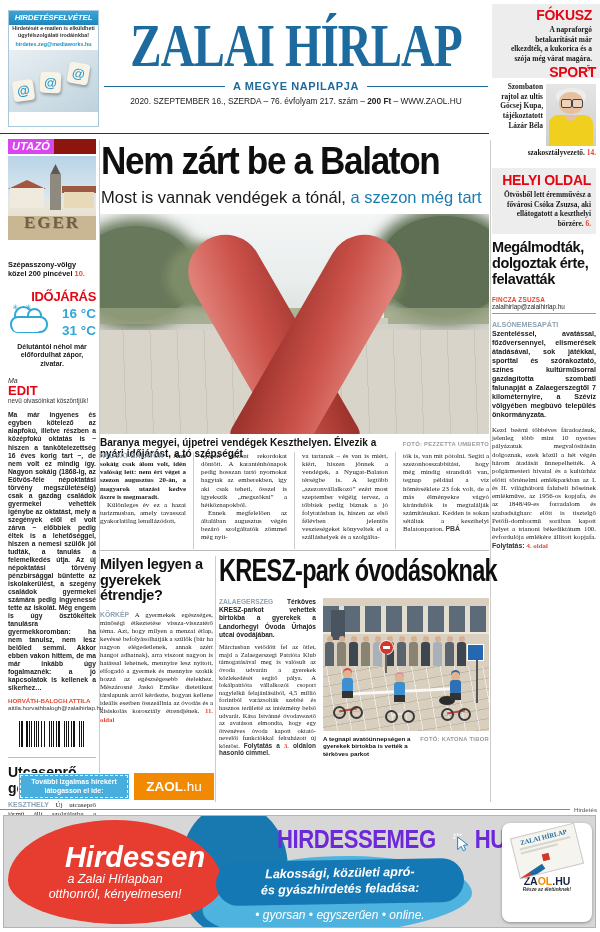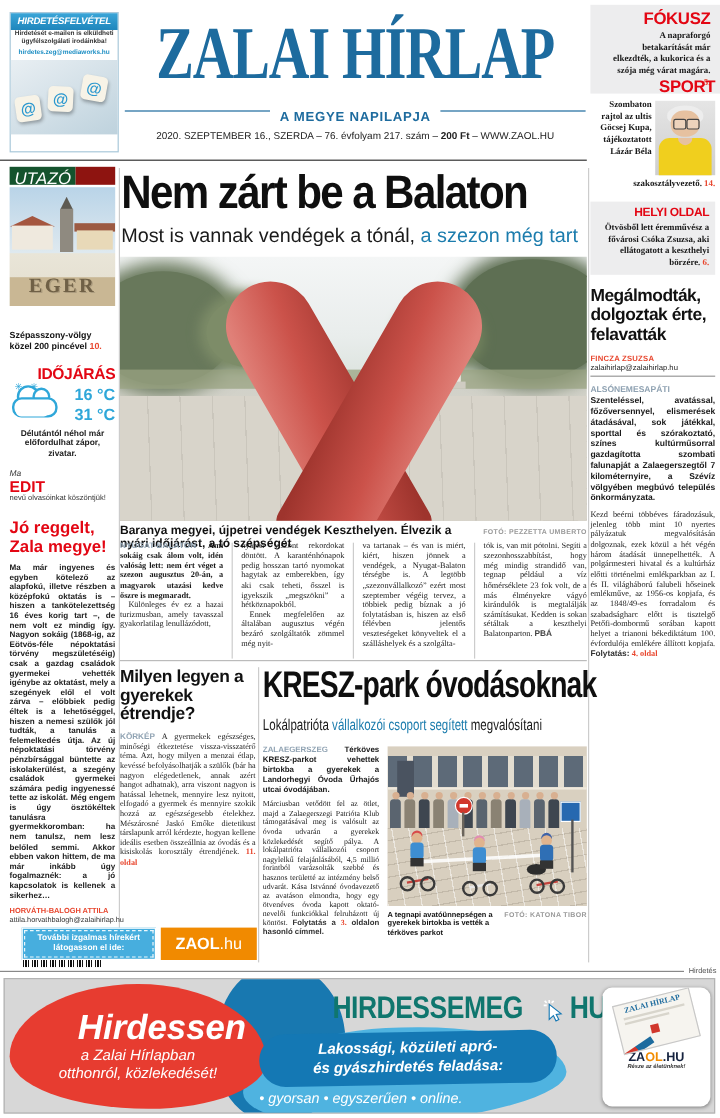--- a/index.html
+++ b/index.html
@@ -16,55 +16,55 @@
   .topad-dice{position:relative;height:62px;margin-top:3px;background:linear-gradient(150deg,#e9eff3,#bed2dd);overflow:hidden;}
   .die{position:absolute;width:21px;height:21px;background:#f7f3e7;border-radius:4px;
        box-shadow:1px 2px 3px rgba(0,0,0,.3);display:flex;align-items:center;justify-content:center;
        color:#2b98cf;font-weight:800;font-size:13px;}
 
   
   #masthead{left:104px;top:12px;width:384px;text-align:center;}
   .mast-title{display:inline-block;font-family:"Liberation Serif",serif;font-weight:bold;font-size:47px;
               color:#1d6b9e;letter-spacing:-1px;line-height:1;transform:scaleY(1.32);transform-origin:center;}
   .mast-title-wrap{height:66px;display:flex;align-items:center;justify-content:center;}
-  .mast-tagline{display:flex;gap:8px;color:#1d6b9e;font-weight:800;font-size:11px;
-                letter-spacing:0.6px;margin-top:14px;}
+  .mast-tagline{display:flex;align-items:center;gap:8px;color:#1d6b9e;font-weight:800;font-size:11px;
+                letter-spacing:0.6px;margin-top:2px;}
   .mast-tagline:before,.mast-tagline:after{content:"";flex:1;border-top:1.5px solid #1d6b9e;}
   .mast-date{font-size:8.3px;color:#222;margin-top:4px;white-space:nowrap;}
   .mast-date b{font-weight:800;}
 
   
   .rail-label{color:#e30613;font-weight:800;font-size:14px;text-align:right;letter-spacing:-0.3px;}
   .rail-text{font-family:"Liberation Serif",serif;font-weight:bold;font-size:7.4px;line-height:1.3;
              text-align:right;color:#1a1a1a;margin-top:2px;}
   .pgref{color:#e8472f;font-weight:800;}
   #focus-box{left:492px;top:4px;width:116px;background:#ededee;padding:3px 16px 5px;box-sizing:border-box;}
   #sport-sec{left:492px;top:64px;width:104px;}
   .sport-photo{float:right;width:50px;height:62px;margin:2px 0 2px 3px;position:relative;
                background:linear-gradient(#e5e5e5,#cecece);overflow:hidden;}
   .sp-hair{position:absolute;left:10px;top:4px;width:30px;height:16px;background:#ededed;border-radius:50% 50% 40% 40%;}
   .sp-face{position:absolute;left:13px;top:8px;width:24px;height:22px;background:#e6c1a0;border-radius:45%;}
   .sp-gl{position:absolute;top:15px;width:9px;height:7px;border:1.5px solid #444;border-radius:2px;background:rgba(255,255,255,.3);}
   .sp-shirt{position:absolute;left:3px;top:31px;width:44px;height:32px;background:#f0cf1e;border-radius:9px 9px 0 0;}
   .sp-collar{position:absolute;left:19px;top:31px;width:12px;height:6px;background:#e6c1a0;border-radius:0 0 6px 6px;}
   #helyi-box{left:492px;top:168px;width:104px;background:#ededee;padding:4px 5px 5px;box-sizing:border-box;}
-  #helyi-box .rail-label{font-size:10px;}
+  #helyi-box .rail-label{font-size:14px;}
 
   
   .hline{position:absolute;border-top:1px solid #bbb;}
   #rule-main{left:0;top:133px;width:489px;border-top:1.5px solid #333;}
   .vline{position:absolute;border-left:1px solid #ccc;}
 
   
   #rail-left{left:8px;top:139px;width:88px;}
   .utazo-bar{display:flex;height:15px;}
-  .utazo-label{background:#14532d;color:#fff;font-weight:400;font-style:italic;font-size:14px;
+  .utazo-label{background:#d946ef;color:#fff;font-weight:700;font-style:italic;font-size:11px;
                padding:1px 4px 0;letter-spacing:0.2px;}
   .utazo-rest{flex:1;background:#8e1410;}
-  .eger{position:relative;height:99px;margin-top:2px;overflow:hidden;
+  .eger{position:relative;height:84px;margin-top:2px;overflow:hidden;
         background:linear-gradient(#b9d4e8,#dfe9ef 55%,#e9e5d8 56%,#e3ddcd 100%);}
   .eg-b1{position:absolute;left:2px;top:32px;width:34px;height:20px;background:#efe9de;}
   .eg-r1{position:absolute;left:0;top:24px;width:38px;height:9px;background:#a4563f;clip-path:polygon(0 100%,50% 0,100% 100%);}
   .eg-b2{position:absolute;right:2px;top:36px;width:30px;height:16px;background:#e8d9b8;}
   .eg-r2{position:absolute;right:0;top:30px;width:34px;height:7px;background:#9c5a42;}
   .eg-tw{position:absolute;left:42px;top:18px;width:11px;height:36px;background:#8f8a80;}
   .eg-sp{position:absolute;left:42px;top:8px;width:11px;height:11px;background:#5d5a52;clip-path:polygon(0 100%,50% 0,100% 100%);}
   .eg-gr{position:absolute;left:0;bottom:0;width:100%;height:24px;background:#c9b794;}
   .eg-word{position:absolute;bottom:7px;width:100%;text-align:center;font-family:"Liberation Serif",serif;
            font-weight:800;font-size:17px;color:#6f6046;letter-spacing:2px;text-shadow:1px 1px 0 rgba(0,0,0,.15);}
@@ -213,27 +213,27 @@
   .blob-navy{position:absolute;left:176px;top:-12px;width:108px;height:132px;background:#1878b0;
              border-radius:46% 54% 50% 50%;transform:rotate(8deg);}
   .blob-red{position:absolute;left:4px;top:4px;width:214px;height:104px;background:#e73c30;
             border-radius:50% 50% 46% 54% / 58% 62% 38% 42%;display:flex;flex-direction:column;
             align-items:center;justify-content:center;color:#fff;font-style:italic;text-align:center;}
   .ba-title{font-size:29px;font-weight:800;line-height:1;margin-left:40px;}
   .ba-sub{font-size:12.5px;line-height:1.2;}
   .blob-cyan{position:absolute;left:198px;top:40px;width:270px;height:80px;background:#4fb3e0;
              border-radius:45% 55% 60% 40%/60% 55% 45% 40%;transform:rotate(-3deg);}
   .hm-logo{position:absolute;left:232px;top:8px;width:300px;display:flex;align-items:center;justify-content:center;
-           color:#0f766e;font-weight:800;font-size:26px;letter-spacing:-0.5px;}
+           color:#6d28d9;font-weight:800;font-size:26px;letter-spacing:-0.5px;}
   .hm-logo .sq{display:inline-block;transform:scaleX(0.85);transform-origin:center;white-space:nowrap;}
   .cursor-ic{margin:4px 1px 0;}
   .blob-blue{position:absolute;left:212px;top:44px;width:248px;height:44px;background:#1478b4;
              border-radius:22px/50%;transform:rotate(-1deg);color:#fff;font-style:italic;font-weight:800;
              text-align:center;padding-top:6px;box-sizing:border-box;font-size:12.5px;line-height:1.25;}
-  .ad-bullets{position:absolute;left:212px;top:92px;width:248px;color:#fff;
+  .ad-bullets{position:absolute;left:212px;top:92px;width:248px;text-align:center;color:#fff;
               font-style:italic;font-size:12px;}
   .ad-card{position:absolute;left:498px;top:7px;width:90px;height:99px;background:#fff;border-radius:8px;
            box-shadow:0 1px 3px rgba(0,0,0,.35);text-align:center;padding-top:5px;box-sizing:border-box;}
   .mini-paper{width:64px;height:40px;margin:2px auto 3px;background:#f6f4ef;border:1px solid #c8c8c8;
               transform:rotate(-14deg);position:relative;overflow:hidden;}
   .mp-mast{font-family:"Liberation Serif",serif;font-weight:bold;font-size:6.5px;color:#1d6b9e;margin-top:2px;}
   .mp-line{height:2px;background:#d8d5cc;margin:2px 6px;}
   .mp-red{position:absolute;left:26px;top:22px;width:7px;height:7px;background:#d1372c;}
   .mp-ribbon{position:absolute;left:-4px;bottom:-2px;width:30px;height:6px;background:linear-gradient(90deg,#d1372c 50%,#1d6b9e 50%);transform:rotate(-20deg);}
   .zaol-line{font-size:10.5px;font-weight:800;margin-top:2px;}
@@ -338,24 +338,20 @@
       </div>
       <div class="wx-fc">Délutántól néhol már előfordulhat zápor, zivatar.</div>
     </div>
 
     <div class="nameday">
       <div class="nd-ma">Ma</div>
       <div class="nd-name">EDIT</div>
       <div class="nd-sfx">nevű olvasóinkat köszöntjük!</div>
     </div>
 
-    <div class="ed-title">
-      <div>Jó reggelt,</div>
-      <div>Zala megye!</div>
-    </div>
     <div class="ed-body">Ma már ingyenes és egyben kötelező az alapfokú, illetve részben a középfokú oktatás is – hiszen a tankötelezettség 16 éves korig tart –, de nem volt ez mindig így. Nagyon sokáig (1868-ig, az Eötvös-féle népoktatási törvény megszületéséig) csak a gazdag családok gyermekei vehették igénybe az oktatást, mely a szegények elől el volt zárva – előbbiek pedig éltek is a lehetőséggel, hiszen a nemesi szülők jól tudták, a tanulás a felemelkedés útja. Az új népoktatási törvény pénzbírsággal büntette az iskolakerülést, a szegény családok gyermekei számára pedig ingyenessé tette az iskolát. Még engem is úgy ösztökéltek tanulásra gyermekkoromban: ha nem tanulsz, nem lesz belőled semmi. Akkor ebben vakon hittem, de ma már inkább úgy fogalmaznék: a jó kapcsolatok is kellenek a sikerhez…</div>
     <div class="ed-author">HORVÁTH-BALOGH ATTILA</div>
     <div class="ed-email">attila.horvathbalogh@zalaihirlap.hu</div>
 
     <div class="bc-wrap">
       <div class="bc"></div>
     </div>
 
     <div class="utca-rule"></div>
     <div class="utca-title">Utcaseprő gép</div>
@@ -439,23 +435,20 @@
   <div class="abs" id="etrend">
     <div class="et-title">Milyen legyen a gyerekek étrendje?</div>
     <div class="et-body">
       <span class="tag">KÖRKÉP</span><span> A gyermekek egészséges, minőségi étkeztetése vissza-visszatérő téma. Azt, hogy milyen a menzai étlap, kevéssé befolyásolhatják a szülők (bár ha nagyon elégedetlenek, annak azért hangot adhatnak), arra viszont nagyon is hatással lehetnek, mennyire lesz nyitott, elfogadó a gyermek és mennyire szokik hozzá az egészségesebb ételekhez. Mészárosné Jaskó Emőke dietetikust társlapunk arról kérdezte, hogyan kellene ideális esetben összeállnia az óvodás és a kisiskolás korosztály étrendjének. </span><span class="pgref">11. oldal</span>
     </div>
   </div>
 
   <div class="abs" id="kresz">
     <div>
       <span class="kr-headline">KRESZ-park óvodásoknak</span>
-    </div>
-    <div class="kr-sub">
-      <span class="wrapz"><span>Lokálpatrióta </span><span class="blue">vállalkozói csoport segített</span><span> megvalósítani</span></span>
     </div>
     <div class="kr-row">
       <div class="kr-text">
         <p class="lp kr-lead"><span class="tag">ZALAEGERSZEG</span><span> Térköves KRESZ-parkot vehettek birtokba a gyerekek a Landorhegyi Óvoda Űrhajós utcai óvodájában.</span></p>
         <p class="lp" style="margin-top:4px;"><span>Márciusban vetődött fel az ötlet, majd a Zalaegerszegi Patrióta Klub támogatásával meg is valósult az óvoda udvarán a gyerekek közlekedését segítő pálya. A lokálpatrióta vállalkozói csoport nagylelkű felajánlásából, 4,5 millió forintból varázsolták szebbé és hasznos területté az intézmény belső udvarát. Kása Istvánné óvodavezető az avatáson elmondta, hogy egy ötvenéves óvoda kapott oktató-nevelői funkciókkal felruházott új köntöst. </span><span class="fn-more">Folytatás a </span><span class="pgref">3.</span><span class="fn-more"> oldalon hasonló címmel.</span></p>
       </div>
       <div class="kr-right">
         <div class="kr-photo">
           <div class="kb-win"></div>
           <div class="kb-door"></div>
@@ -534,21 +527,21 @@
     <span class="mline"></span>
     <span class="mlabel">Hirdetés</span>
   </div>
 
   <div class="abs" id="bottom-ad">
     <div class="blob-navy"></div>
     <div class="blob-cyan"></div>
     <div class="blob-red">
       <div class="ba-title">Hirdessen</div>
       <div class="ba-sub">a Zalai Hírlapban</div>
-      <div class="ba-sub">otthonról, közlekedését!</div>
+      <div class="ba-sub">otthonról, kényelmesen!</div>
     </div>
     <div class="hm-logo">
       <span class="sq">HIRDESSEMEG</span>
       <svg class="cursor-ic" width="20" height="20" viewBox="0 0 24 24">
         <g stroke="#fff" stroke-width="1.6">
           <line x1="8" y1="1.5" x2="8" y2="4.5"></line>
           <line x1="2.5" y1="7" x2="5.5" y2="7"></line>
           <line x1="3.5" y1="2.5" x2="5.5" y2="4.5"></line>
           <line x1="12.5" y1="2.5" x2="10.5" y2="4.5"></line>
         </g>

